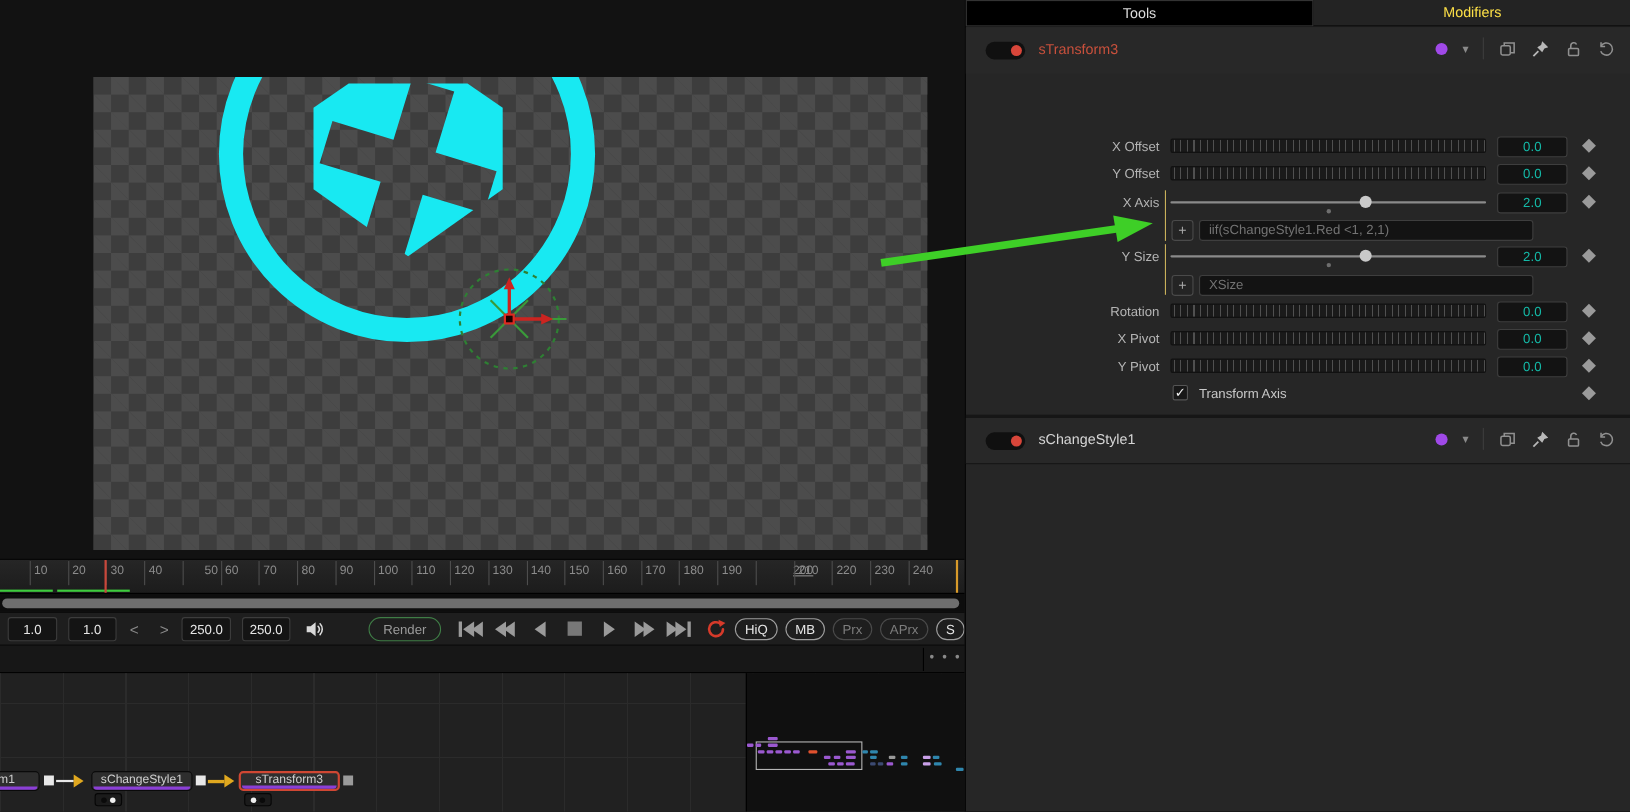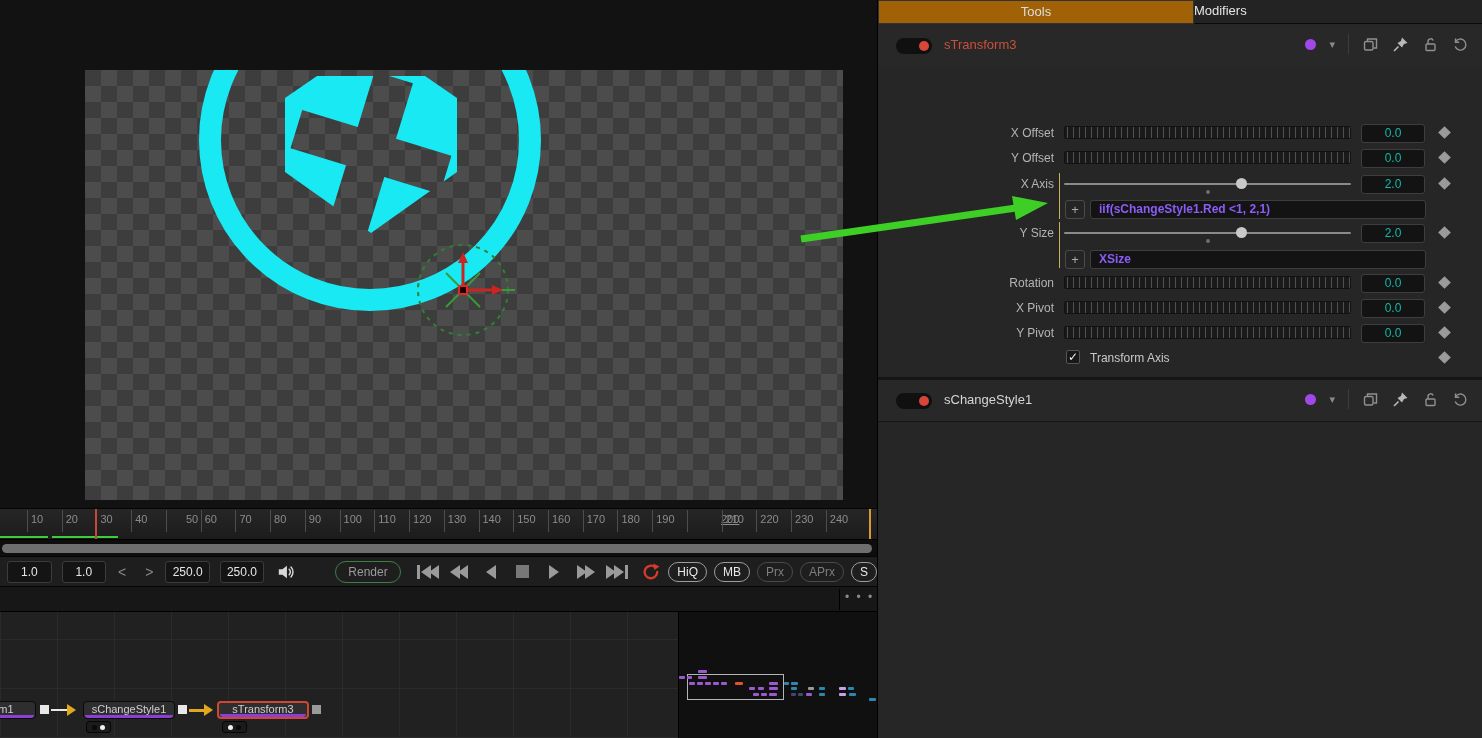--- a/index.html
+++ b/index.html
@@ -59,22 +59,22 @@
   .dot.w{background:#f0f0f0;} .dot.b{background:#0a0a0a;}
 
   
   #minimap{position:absolute;left:678px;top:612px;width:199px;height:126px;background:#101010;border-left:1px solid #000;overflow:hidden;}
   #mm-view{position:absolute;border:1px solid #b5b5b5;}
   .mm-dash{position:absolute;height:3px;border-radius:1px;}
 
   
   #inspector{position:absolute;left:877px;top:0;width:605px;height:738px;background:#262626;border-left:1px solid #000;}
   #insp-tabs{position:absolute;left:0;top:0;width:605px;height:24px;background:#232323;border-bottom:1px solid #0a0a0a;display:flex;}
-  #tab-tools{width:330px;height:24px;background:#a16207;border:1px solid #333;color:#dcdcdc;font-size:13px;text-align:center;line-height:22px;}
-  #tab-modifiers{width:302px;height:24px;color:#e5e5e5;font-size:13px;line-height:22px;border-radius:12px;}
+  #tab-tools{width:330px;height:24px;background:#000000;border:1px solid #333;color:#dcdcdc;font-size:13px;text-align:center;line-height:22px;}
+  #tab-modifiers{width:302px;height:24px;color:#fde047;font-size:13px;text-align:center;line-height:22px;border-radius:12px;}
   .node-header{position:absolute;left:0;width:605px;height:42px;background:#282828;}
   .toggle{position:absolute;left:18px;top:13px;width:36px;height:16px;background:#101010;border-radius:8px;}
   .toggle .knob{position:absolute;right:3px;top:3px;width:10px;height:10px;border-radius:50%;background:#d8463a;}
   .hdr-name{position:absolute;left:66px;top:12px;font-size:13px;}
   .hdr-right{position:absolute;right:14px;top:9px;display:flex;align-items:center;gap:13px;}
   .pdot{width:11px;height:11px;border-radius:50%;background:#a049e8;}
   .chev{color:#8a8a8a;font-size:11px;}
   .hvdiv{width:1px;height:20px;background:#3c3c3c;}
   .hicon{width:17px;height:17px;}
   .subtabs{position:absolute;left:0;top:67px;width:605px;height:45px;border-top:1px solid #1a1a1a;border-bottom:1px solid #1a1a1a;}
@@ -86,21 +86,21 @@
   .prow{position:absolute;left:0;width:605px;height:24px;}
   .plabel{position:absolute;left:0;top:5px;width:176px;text-align:right;font-size:12px;color:#b4b4b4;}
   .ribbed{position:absolute;left:186px;top:5px;width:287px;height:13px;border-radius:2px;background:repeating-linear-gradient(90deg,#1a1a1a 0 2px,#505050 2px 3px,#1a1a1a 3px 6px);background-color:#1a1a1a;border:1px solid #111;}
   .sline{position:absolute;left:186px;top:11px;width:287px;height:2px;background:#8a8a8a;border-radius:1px;}
   .sthumb{position:absolute;top:6px;width:11px;height:11px;border-radius:50%;background:#c9c9c9;}
   .sdot{position:absolute;left:328px;top:18px;width:4px;height:4px;border-radius:50%;background:#6e6e6e;}
   .vbox{position:absolute;left:483px;top:3px;width:64px;height:19px;background:#131313;border:1px solid #3e3e3e;border-radius:3px;color:#14b8a6;font-size:12px;text-align:center;line-height:17px;}
   .kdiamond{position:absolute;left:562px;top:7px;width:9px;height:9px;background:#9a9a9a;transform:rotate(45deg);}
   .exprline{position:absolute;left:181px;width:1px;background:#c8b05a;}
   .plusbtn{position:absolute;left:187px;top:3px;width:20px;height:19px;background:#242424;border:1px solid #4a4a4a;border-radius:3px;color:#aaa;font-size:13px;text-align:center;line-height:17px;}
-  .exprfield{position:absolute;left:212px;top:3px;width:336px;height:19px;background:#131313;border:1px solid #3e3e3e;border-radius:3px;color:#8b5cf6;font-size:12px;line-height:17px;padding-left:8px;font-weight:bold;}
+  .exprfield{position:absolute;left:212px;top:3px;width:304px;height:19px;background:#131313;border:1px solid #3e3e3e;border-radius:3px;color:#737373;font-size:12px;line-height:17px;padding-left:8px;}
   .cbox{position:absolute;left:188px;top:4px;width:14px;height:14px;background:#181818;border:1px solid #555;border-radius:2px;color:#f0f0f0;font-size:12px;text-align:center;line-height:13px;}
   .clabel{position:absolute;left:212px;top:5px;font-size:12px;color:#c8c8c8;}
 
   #annotation{position:absolute;left:0;top:0;pointer-events:none;z-index:50;}
 </style>
 </head>
 <body>
 
 <div id="app">
 

